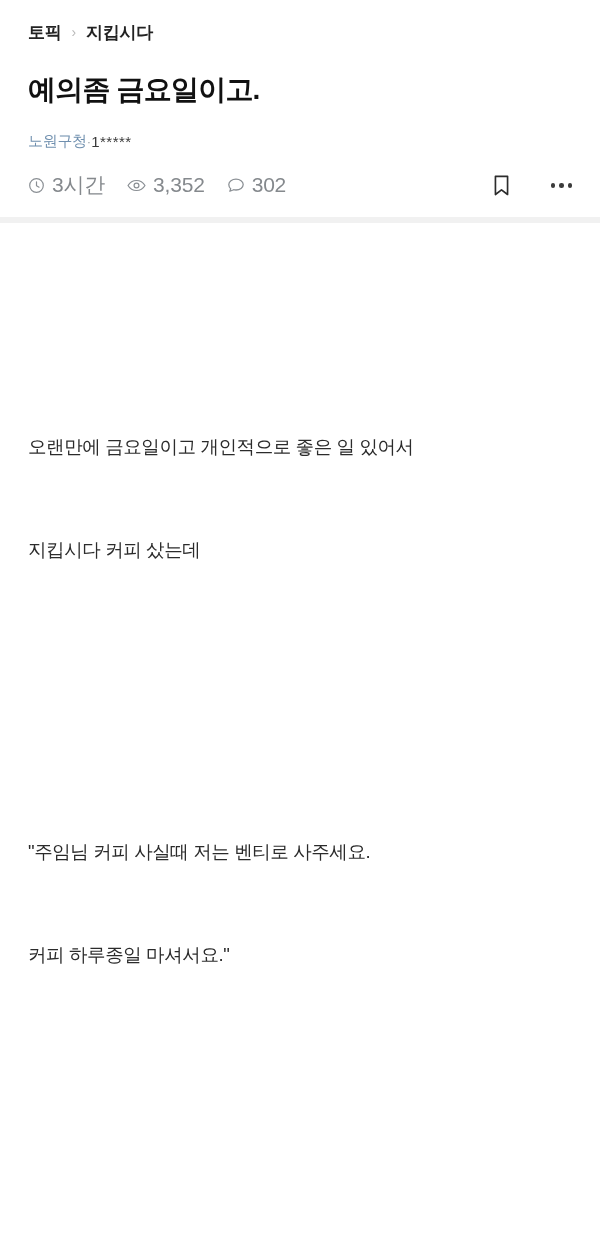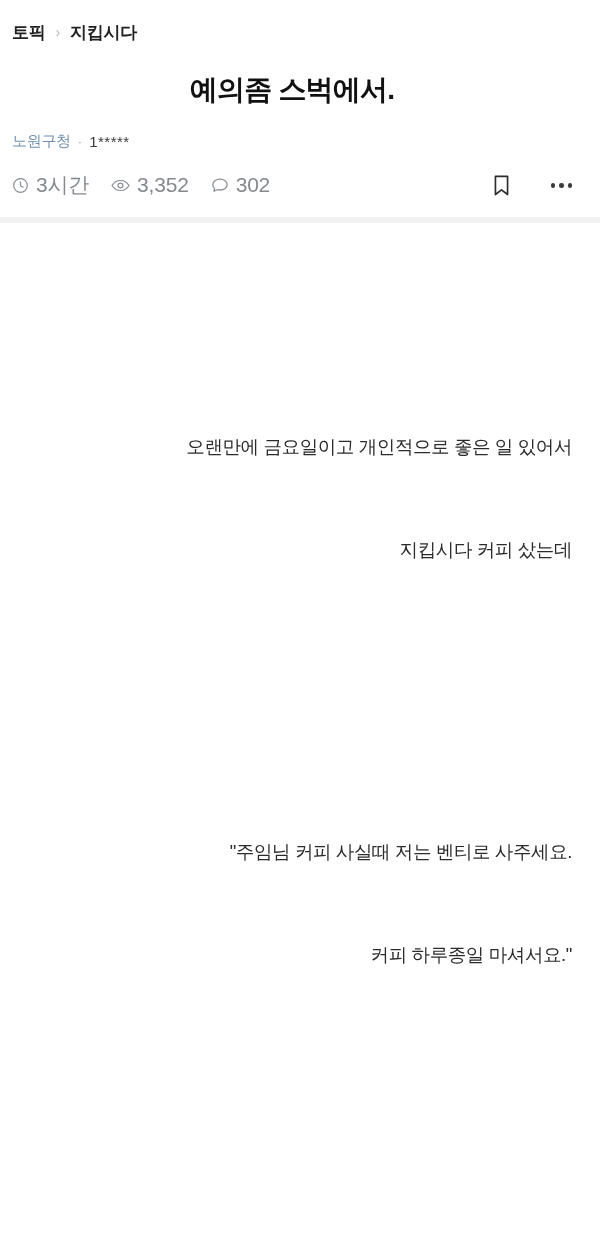--- a/index.html
+++ b/index.html
@@ -18,22 +18,21 @@
   }
   .page {
     width: 600px;
     min-height: 1235px;
     background: #ffffff;
     display: flex;
     flex-direction: column;
   }
   
   .header {
-    padding: 18px 28px 0 12px;
-    text-align: center;
+    padding: 18px 28px 0 28px;
   }
   .breadcrumb {
     display: flex;
     align-items: center;
     gap: 10px;
     font-size: 17px;
     color: #222;
     font-weight: 600;
     height: 28px;
   }
@@ -51,21 +50,20 @@
     font-size: 28px;
     font-weight: 700;
     letter-spacing: -0.8px;
     color: #111;
     line-height: 1.3;
   }
   .author-row {
     margin-top: 24px;
     display: flex;
     align-items: center;
-    gap: 7px;
     font-size: 15px;
   }
   .author-name {
     color: #6f8fae;
     font-weight: 500;
     letter-spacing: -0.3px;
   }
   .author-dot {
     color: #9aa0a6;
     font-size: 13px;
@@ -125,37 +123,37 @@
     padding: 36px 28px 30px 28px;
     font-size: 18.5px;
     line-height: 1.85;
     color: #2b2b2b;
     letter-spacing: -0.4px;
     white-space: pre-wrap;
     word-break: keep-all;
   }
   .para { margin: 0 0 28px 0; }
   .para:last-child { margin-bottom: 0; }
-  .para .line { display: block; text-align: right; }
+  .para .line { display: block; }
   svg { display: block; }
 </style>
 </head>
 <body>
 
 <div class="page">
 
   <div class="header">
 
     <div class="breadcrumb">
       <span class="crumb">토픽</span>
       <span class="sep">›</span>
       <span class="crumb">지킵시다</span>
     </div>
 
-    <h1 class="post-title">예의좀 스벅에서.</h1>
+    <h1 class="post-title">예의좀 금요일이고.</h1>
 
     <div class="author-row">
       <span class="author-name">노원구청</span>
       <span class="author-dot">·</span>
       <span class="author-id">1*****</span>
     </div>
 
     <div class="meta-row">
 
       <div class="meta-item">

